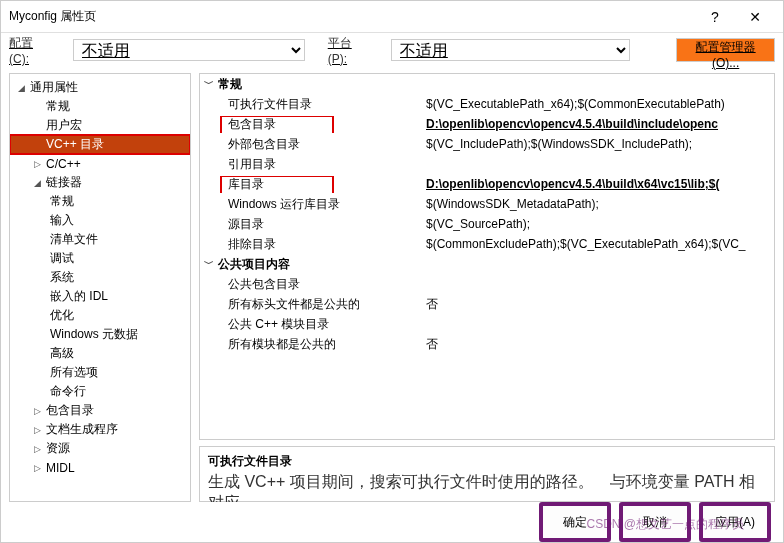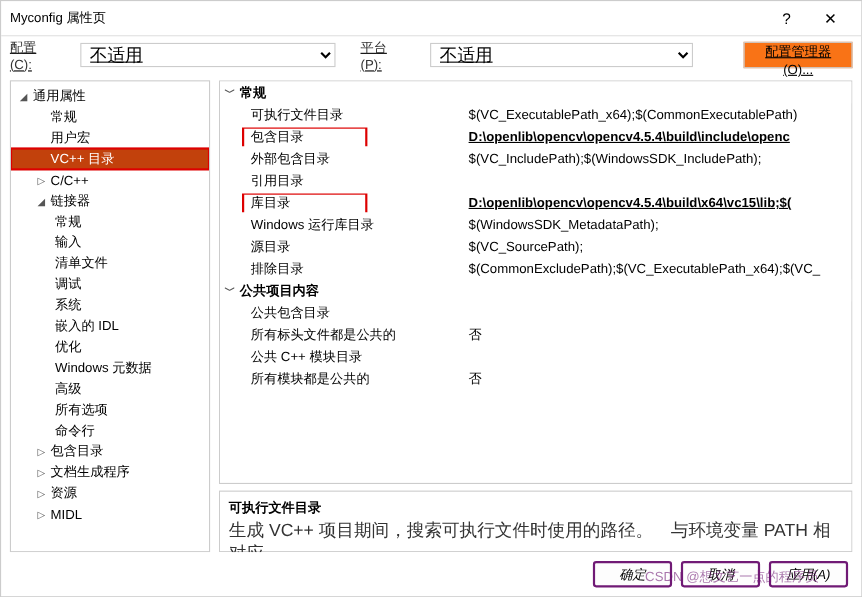--- a/index.html
+++ b/index.html
@@ -30,21 +30,21 @@
 .prop-row { display: flex; height: 20px; align-items: center; }
 .prop-row .lbl { width: 210px; padding-left: 28px; white-space: nowrap; overflow: hidden; }
 .prop-row .val { flex: 1; padding-left: 4px; white-space: nowrap; overflow: hidden; margin-left: 12px; }
 .prop-row.bold .val { font-weight: bold; text-decoration: underline; }
 .prop-row.hl .lbl { position: relative; }
 .prop-row.hl .lbl::after { content: ""; position: absolute; left: 20px; top: -1px; width: 110px; height: 20px; border: 2px solid #d00; pointer-events: none; }
 .desc { border: 1px solid #ccc; margin-top: 6px; padding: 6px 8px; height: 56px; }
 .desc .desc-title { font-weight: bold; margin-bottom: 2px; }
 .desc .desc-body { font-size: 16px; color: #333; }
 .footer { height: 40px; display: flex; align-items: center; justify-content: flex-end; gap: 8px; padding: 0 12px; }
-.footer .btn { height: 24px; min-width: 72px; border: 2px solid #701a75; background: #fdfdfd; font-size: 12px; cursor: pointer; border-radius: 3px; font-style: italic; }
+.footer .btn { height: 40px; min-width: 72px; border: 4px solid #701a75; background: #fdfdfd; font-size: 12px; cursor: pointer; border-radius: 3px; }
 .footer .watermark { position: absolute; right: 40px; bottom: 10px; color: #701a75; font-size: 12px; opacity: 0.6; pointer-events: none; }
 </style>
 </head>
 <body>
 
 <div class="titlebar">
   <span class="title">Myconfig 属性页</span>
   <div class="tbtn">?</div>
   <div class="tbtn">✕</div>
 </div>

